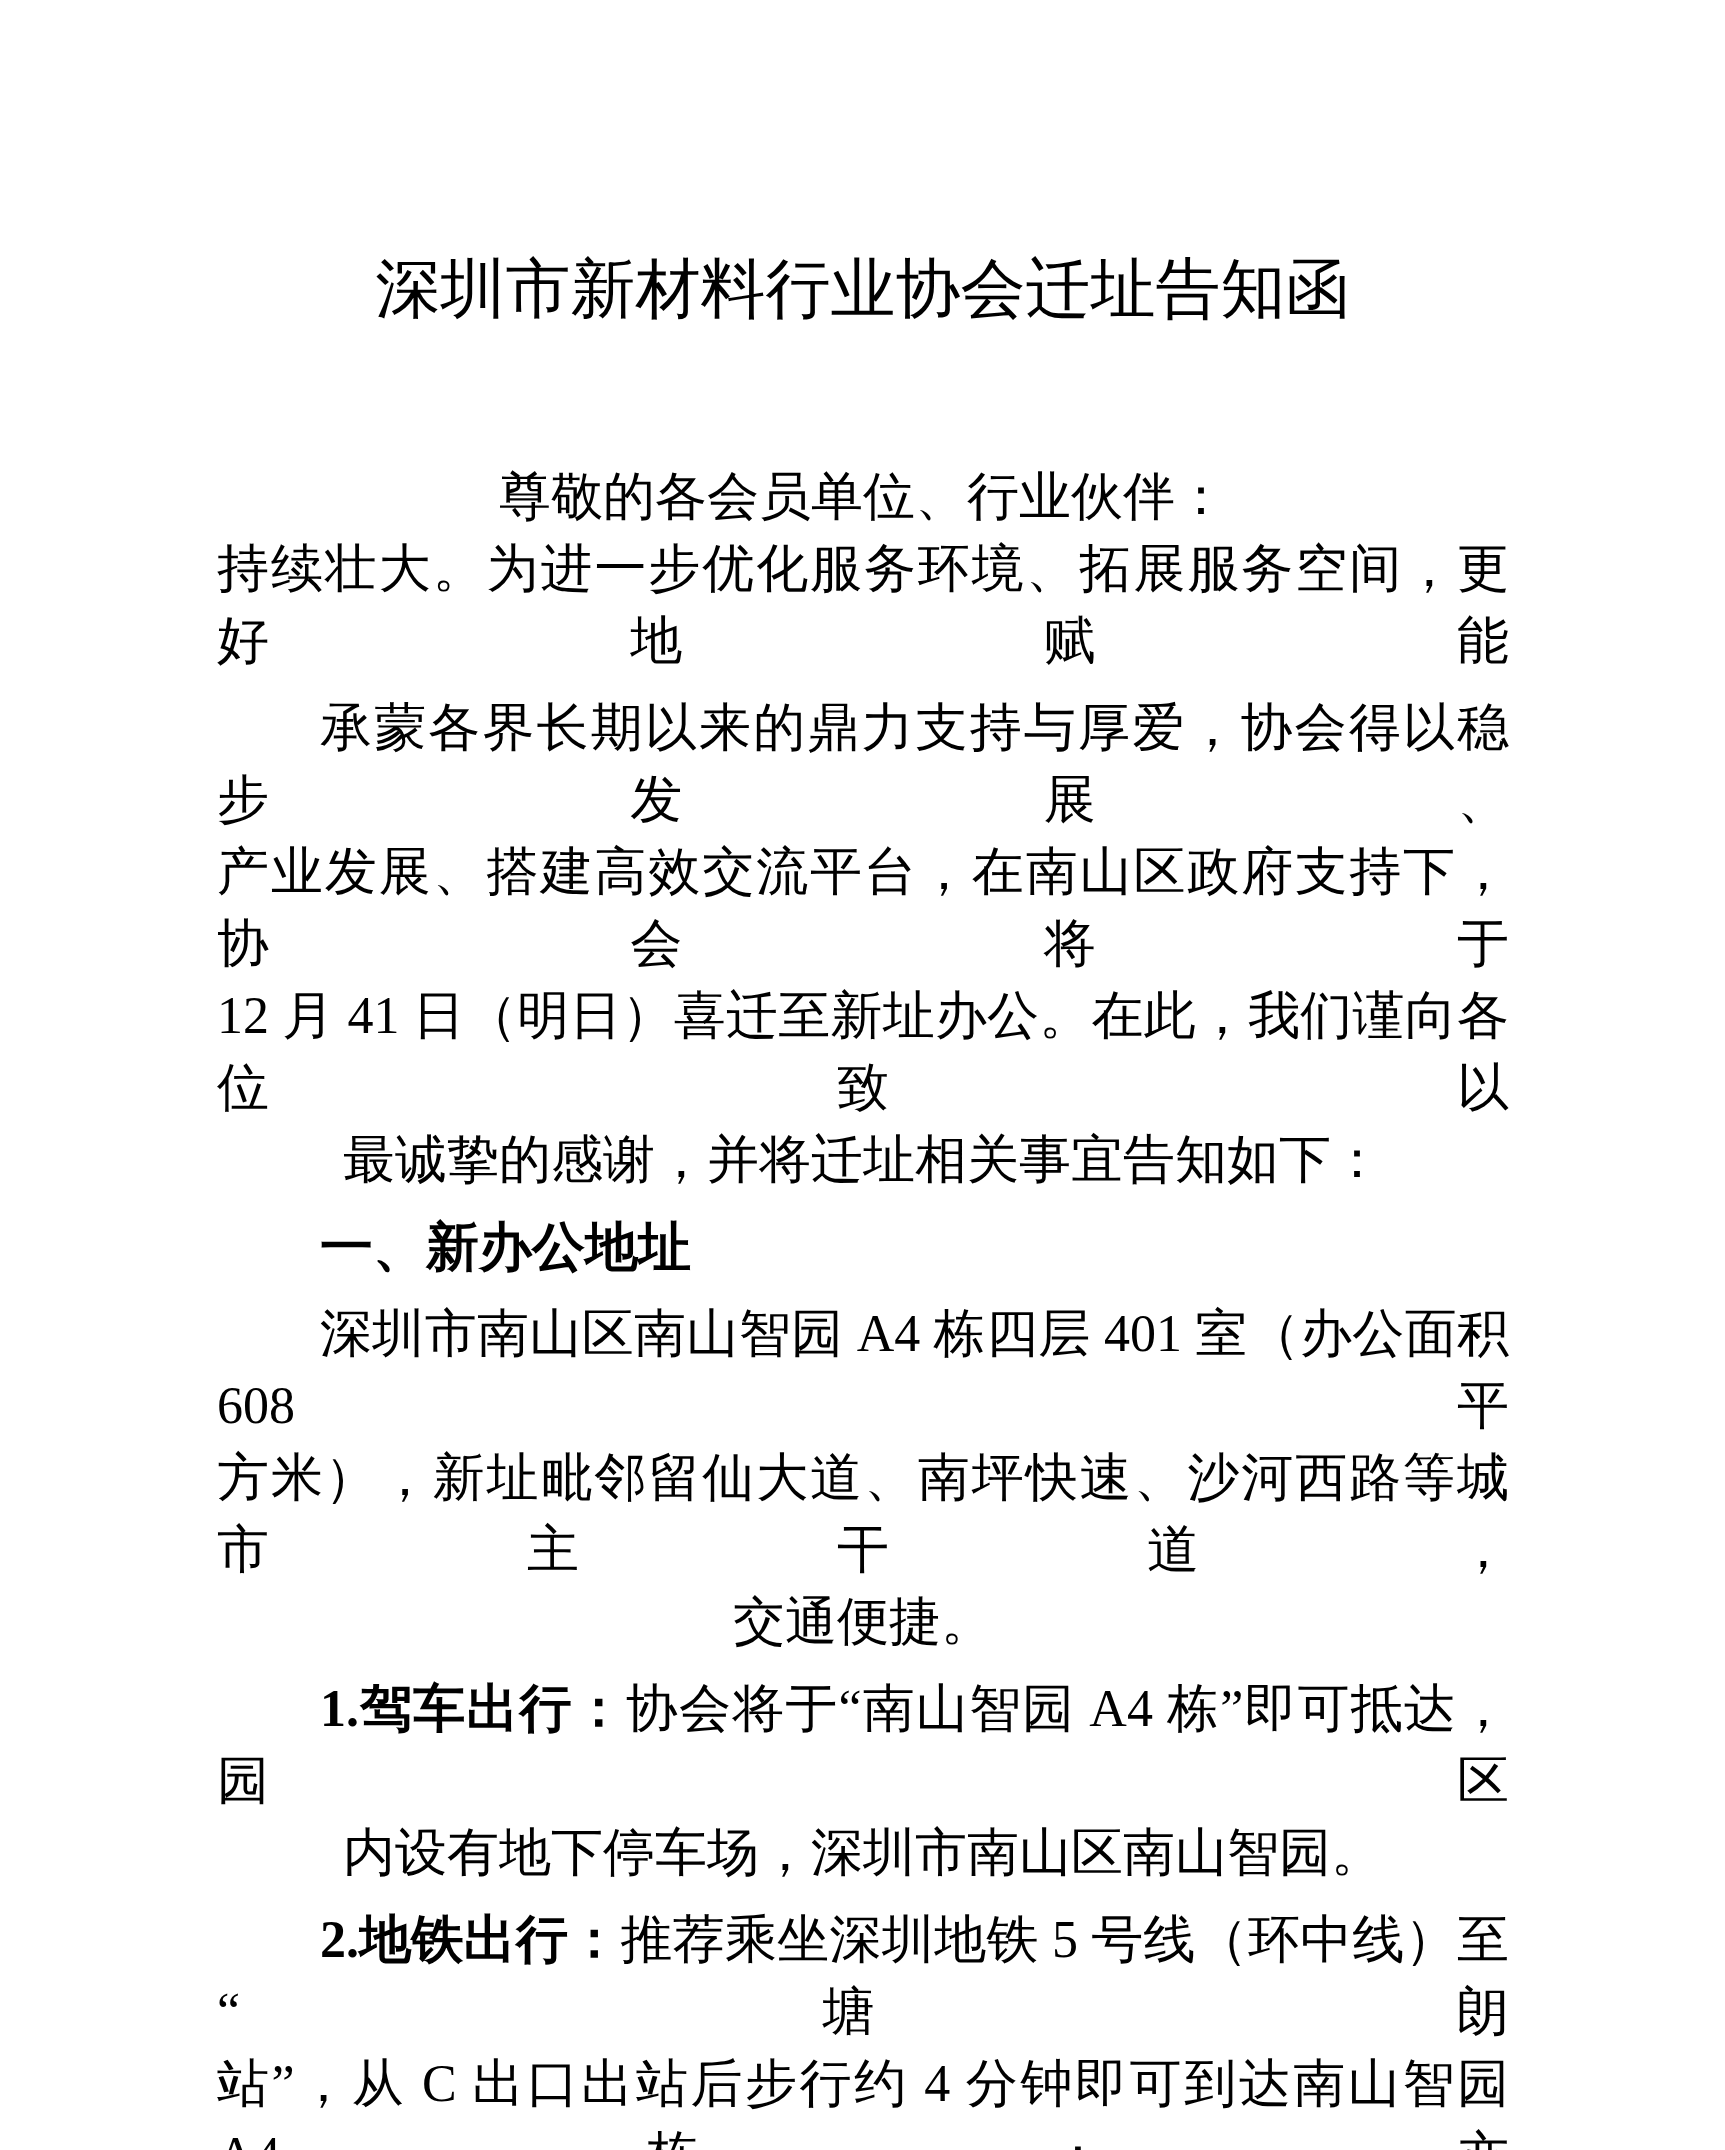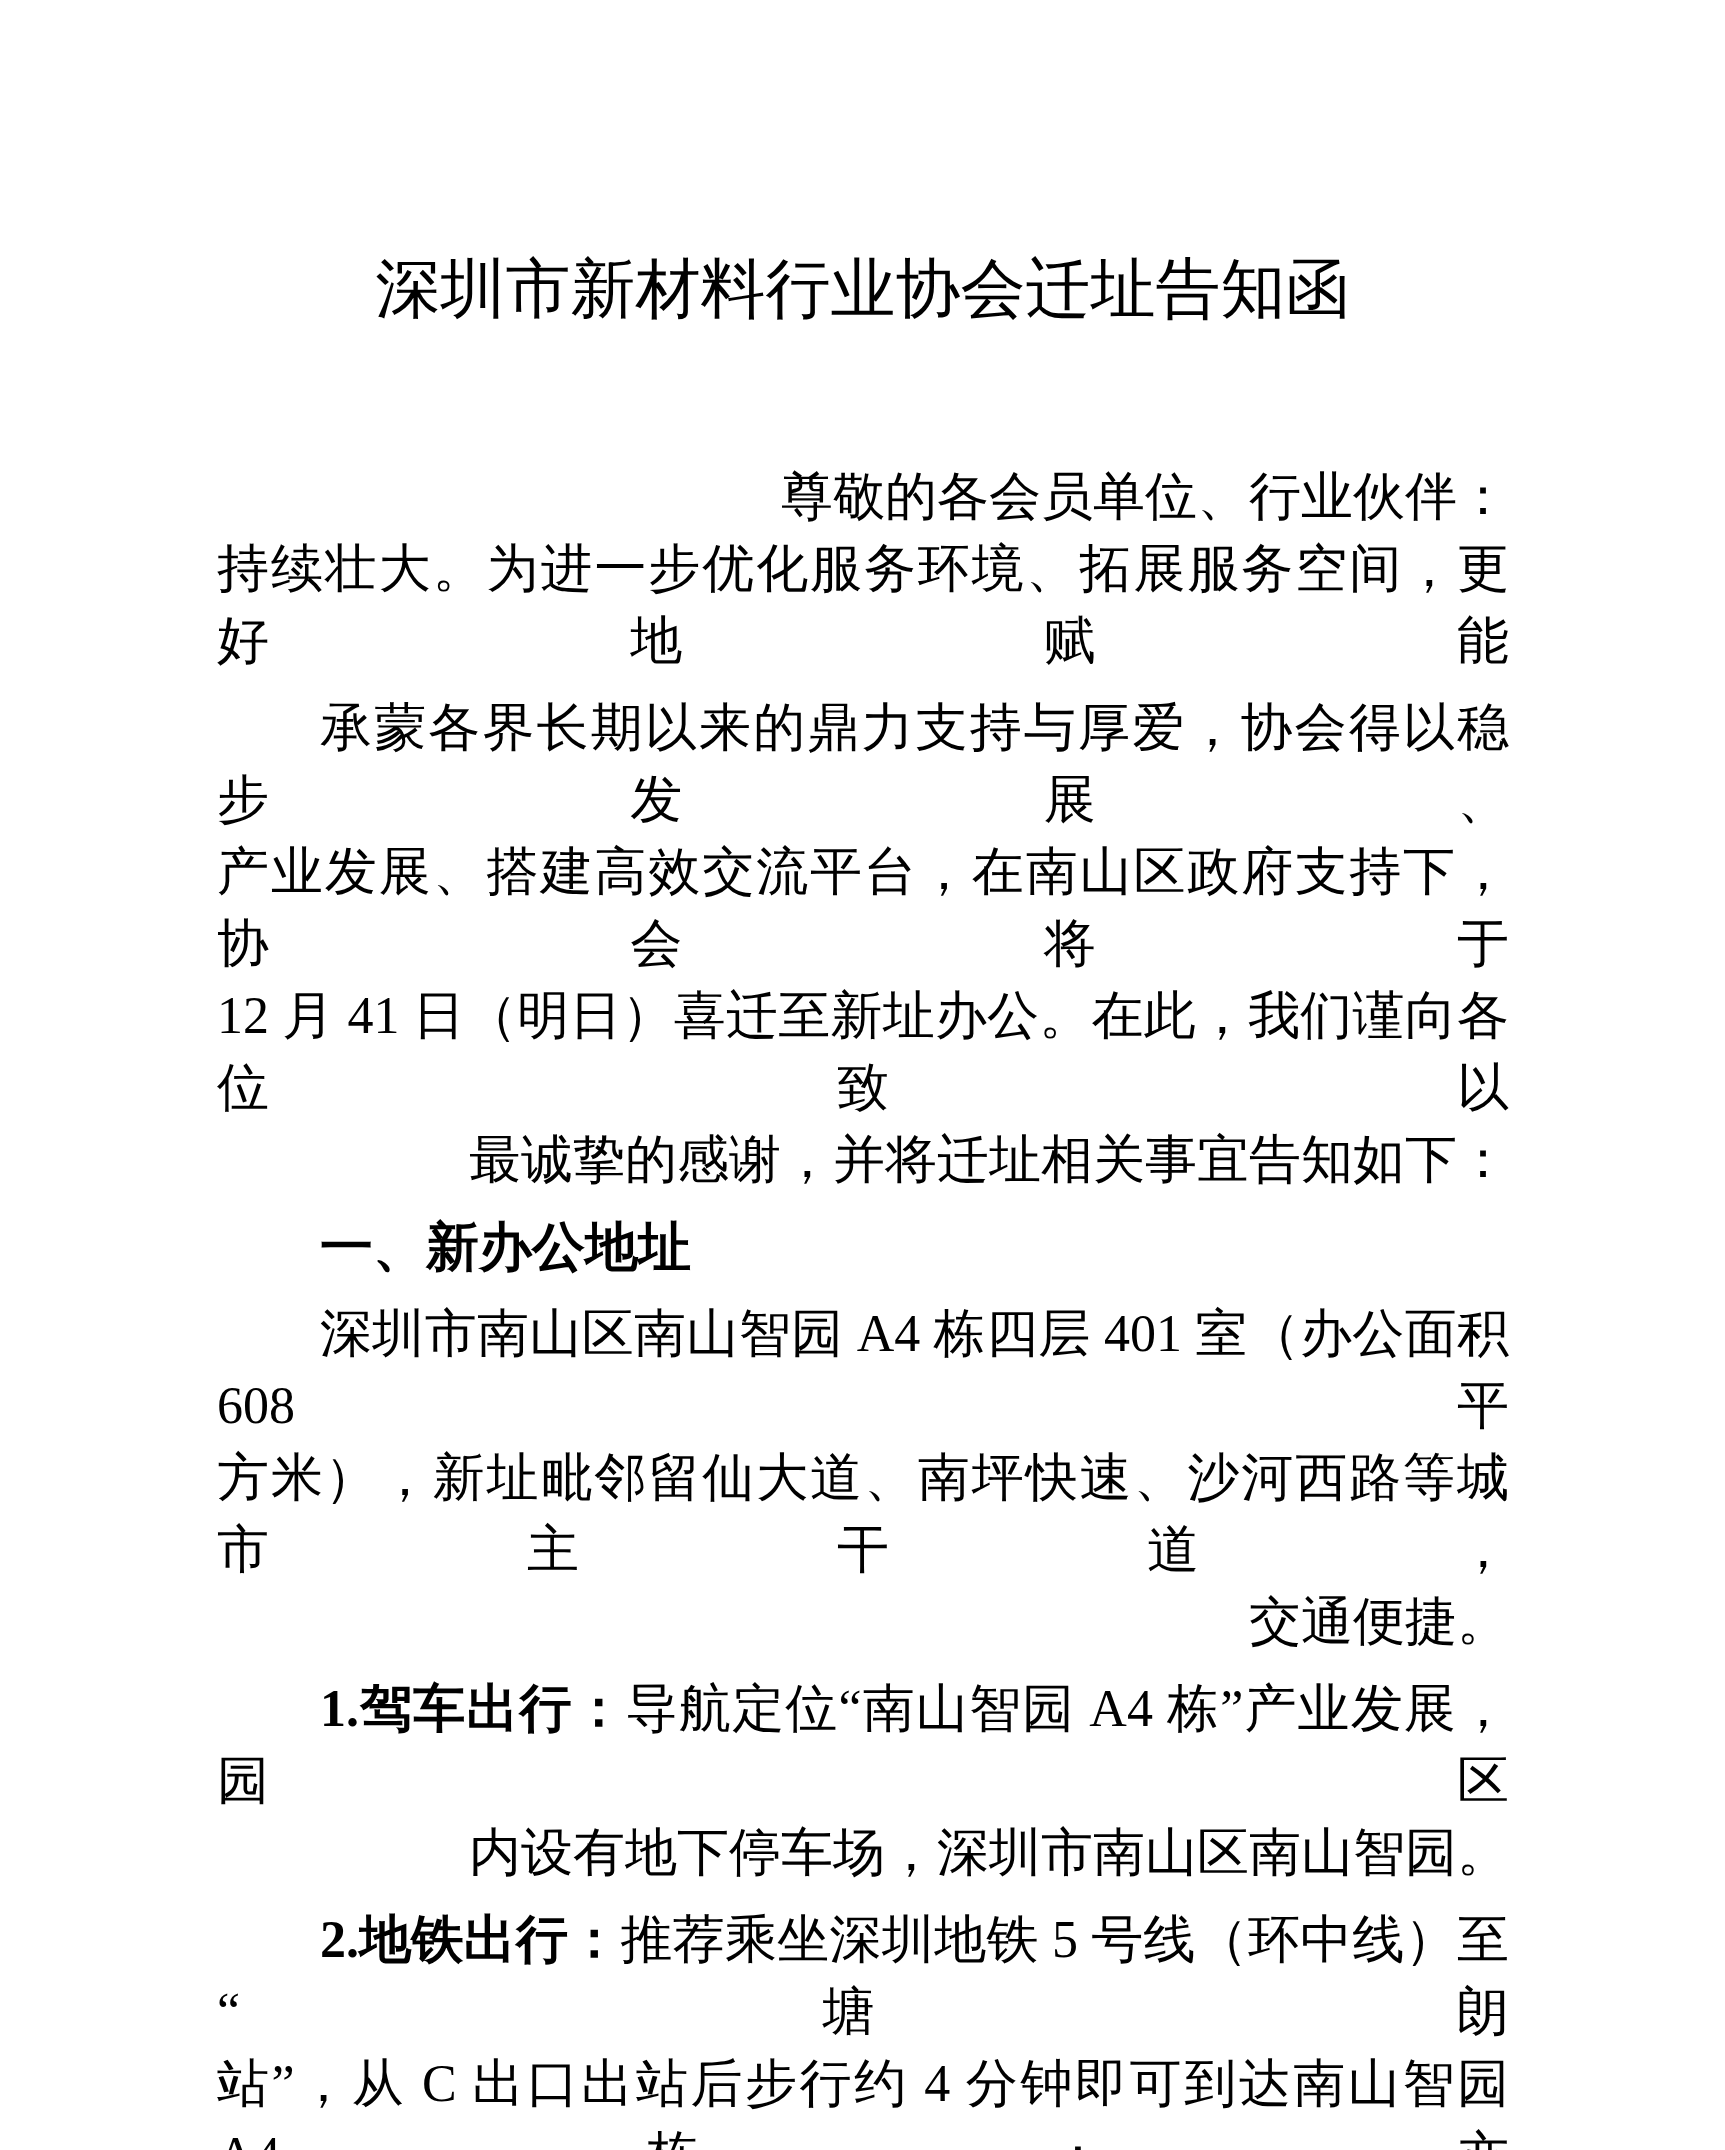--- a/index.html
+++ b/index.html
@@ -25,21 +25,21 @@
     font-family: "Liberation Serif", "DejaVu Serif", serif;
     font-weight: 400;
     font-size: 65px;
     line-height: 85px;
     white-space: nowrap;
   }
   .line {
     font-size: 52px;
     line-height: 72px;
     min-height: 72px;
-    text-align: right;
+    text-align: center;
   }
   .just {
     text-align: justify;
     text-align-last: justify;
   }
   .indent { text-indent: 103px; }
   .pgap   { margin-top: 15px; }
   .salutation { margin-top: 129px; }
   .heading {
     font-family: "Liberation Sans", "DejaVu Sans", sans-serif;
@@ -67,21 +67,21 @@
   <div class="line">最诚挚的感谢，并将迁址相关事宜告知如下：</div>
 
   <div class="heading pgap">一、新办公地址</div>
 
   <div class="line just indent pgap">深圳市南山区南山智园 A4 栋四层 401 室（办公面积 608 平</div>
   <div class="line just">方米），新址毗邻留仙大道、南坪快速、沙河西路等城市主干道，</div>
   <div class="line">交通便捷。</div>
 
 
   <div class="line just indent pgap">
-    <span class="run-label">1.驾车出行：</span><span>导航定位“南山智园 A4 栋”产业发展，园区</span>
+    <span class="run-label">1.驾车出行：</span><span>协会将于“南山智园 A4 栋”即可抵达，园区</span>
   </div>
   <div class="line">内设有地下停车场，深圳市南山区南山智园。</div>
 
   <div class="line just indent pgap">
     <span class="run-label">2.地铁出行：</span><span>推荐乘坐深圳地铁 5 号线（环中线）至“塘朗</span>
   </div>
   <div class="line just">站”，从 C 出口出站后步行约 4 分钟即可到达南山智园 A4 栋；亦</div>
 
 </div>
 

